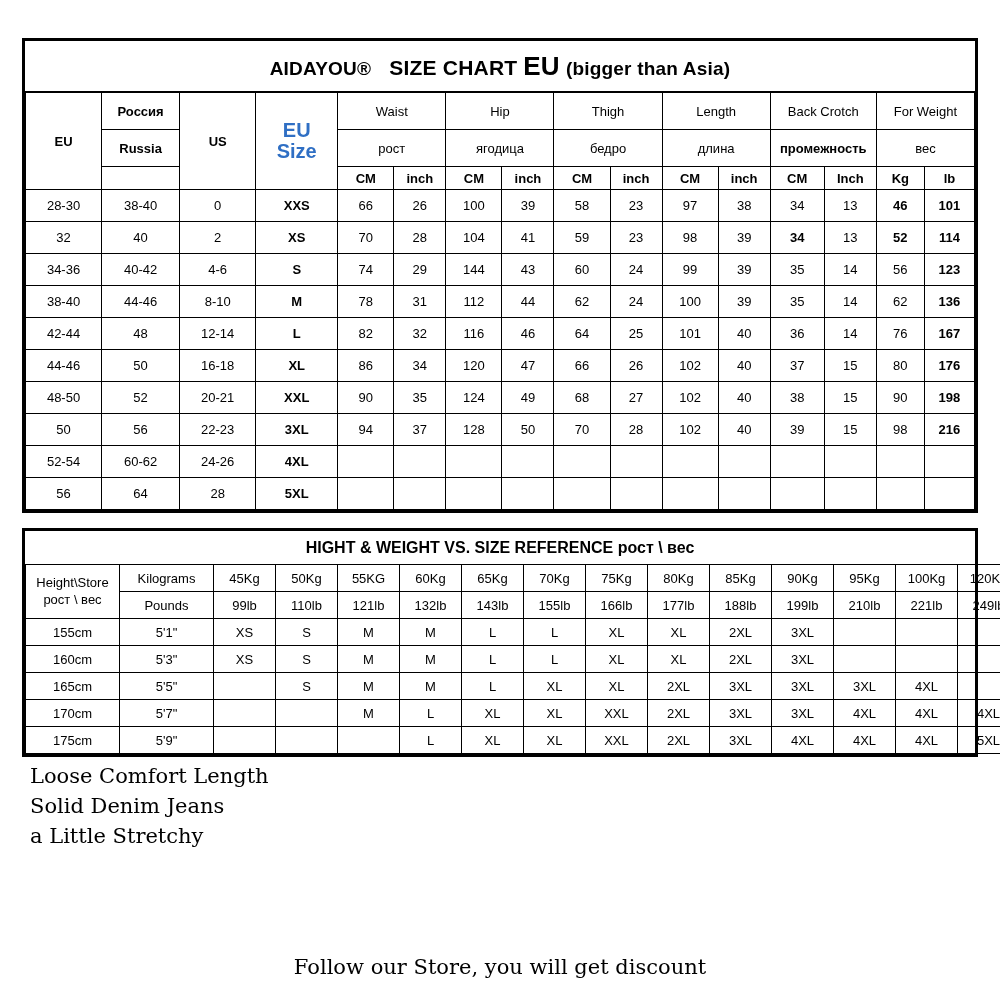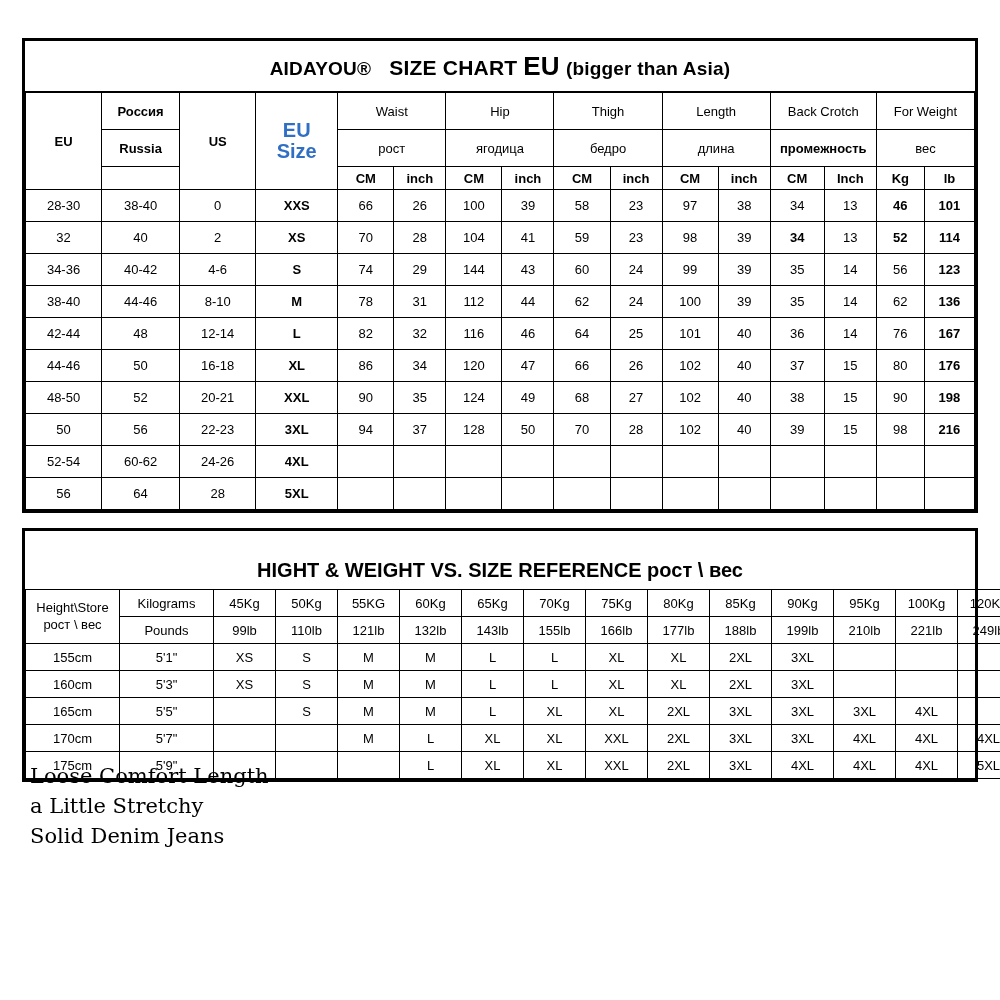--- a/index.html
+++ b/index.html
@@ -118,23 +118,22 @@
     left: 22px;
     top: 528px;
     width: 956px;
     border: 3px solid #000;
     box-sizing: border-box;
     background: #fff;
   }
   .hw-title {
     text-align: center;
     font-weight: bold;
-    font-size: 20px;
+    font-size: 16px;
     padding: 8px 0 7px 0;
-    margin-top: 20px;
   }
   table.hw {
     border-collapse: collapse;
     width: 100%;
     table-layout: fixed;
   }
   table.hw td {
     border: 1px solid #000;
     text-align: center;
     vertical-align: middle;
@@ -573,18 +572,19 @@
           <td>4XL</td>
           <td>4XL</td>
           <td>5XL</td>
         </tr>
       </tbody>
     </table>
   </div>
 
   <div class="blurb">
     <div>Loose Comfort Length</div>
+    <div>Solid Denim Jeans</div>
     <div>a Little Stretchy</div>
-    <div>Solid Denim Jeans</div>
   </div>
 
+  <div class="footer">Follow our Store, you will get discount</div>
 
 </div>
 
 </body></html>

